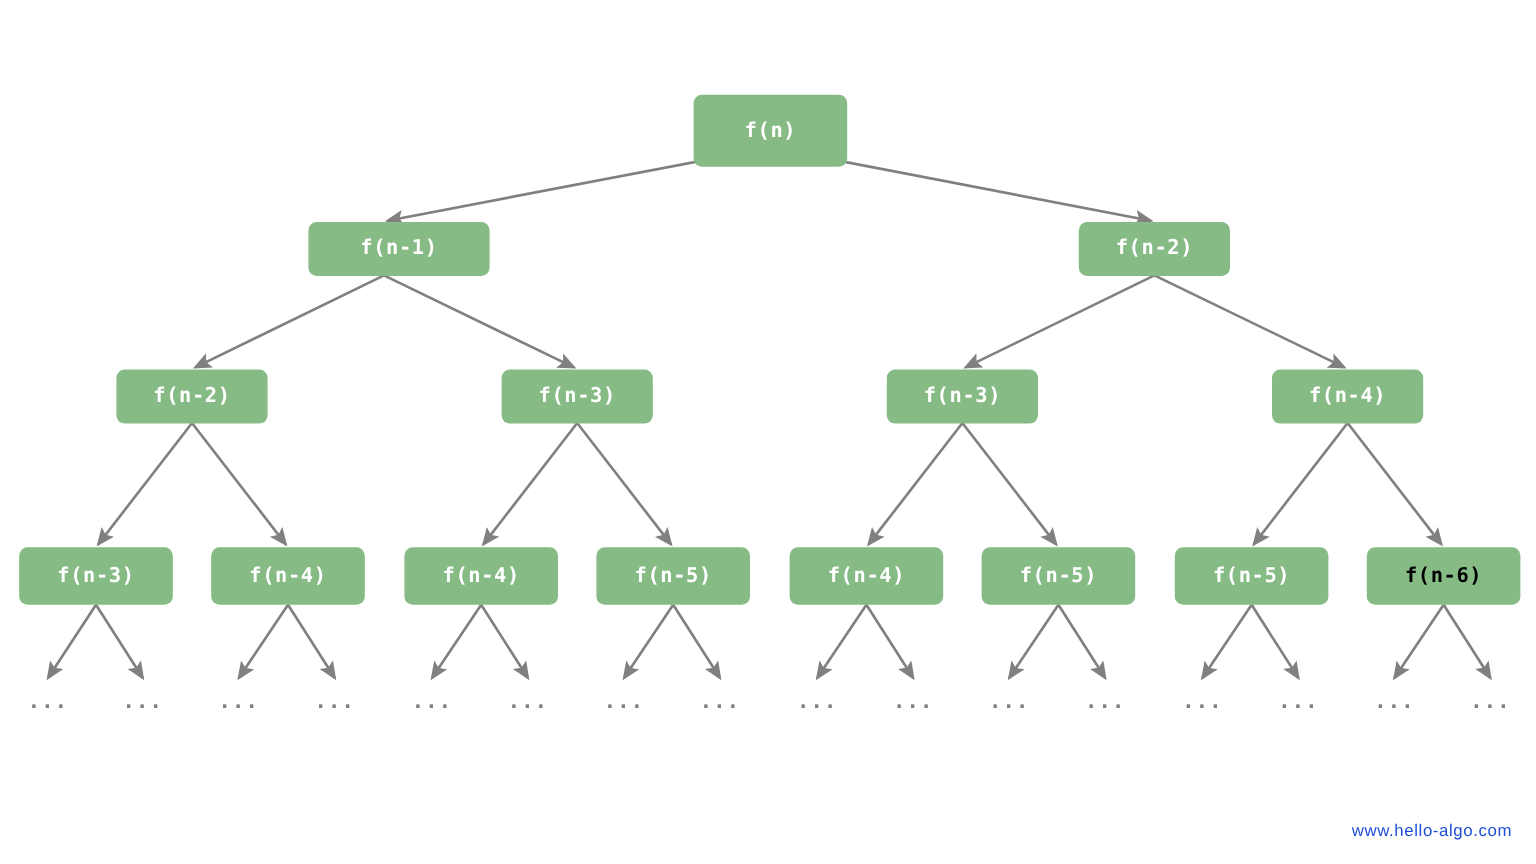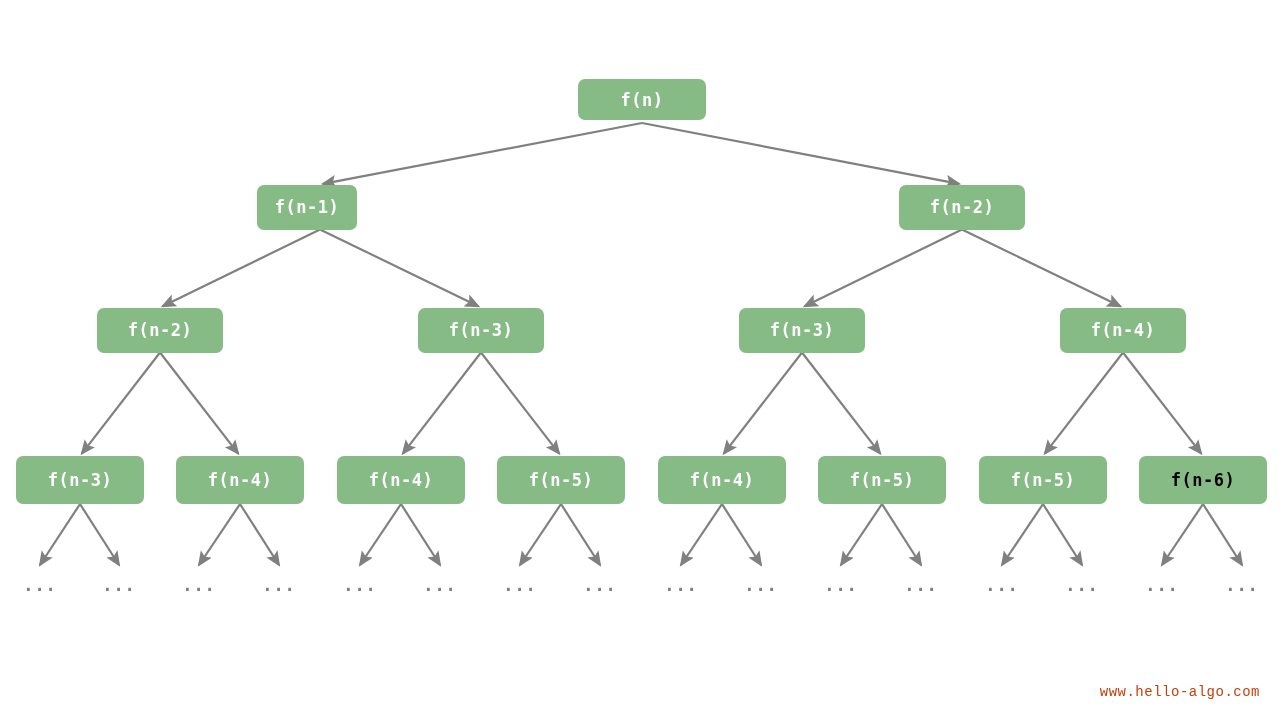--- a/index.html
+++ b/index.html
@@ -50,22 +50,22 @@
     font-weight: bold;
     letter-spacing: 1px;
     transform: translate(-50%, -50%);
     z-index: 2;
     white-space: nowrap;
   }
   .watermark {
     position: absolute;
     right: 20px;
     bottom: 20px;
-    color: #c2410c;
-    font-family: Liberation Mono, monospace;
+    color: #1d4ed8;
+    font-family: Liberation Sans, sans-serif;
     font-size: 14px;
     letter-spacing: 0.5px;
     white-space: nowrap;
     z-index: 3;
   }
 </style>
 </head>
 <body>
 
 <div id="canvas">
@@ -104,24 +104,24 @@
         <line x1="882" y1="504" x2="841" y2="565" stroke="#808080" stroke-width="2.2" marker-end="url(#arrowhead)"></line>
         <line x1="882" y1="504" x2="921" y2="565" stroke="#808080" stroke-width="2.2" marker-end="url(#arrowhead)"></line>
         <line x1="1043" y1="504" x2="1002" y2="565" stroke="#808080" stroke-width="2.2" marker-end="url(#arrowhead)"></line>
         <line x1="1043" y1="504" x2="1082" y2="565" stroke="#808080" stroke-width="2.2" marker-end="url(#arrowhead)"></line>
         <line x1="1203" y1="504" x2="1162" y2="565" stroke="#808080" stroke-width="2.2" marker-end="url(#arrowhead)"></line>
         <line x1="1203" y1="504" x2="1242" y2="565" stroke="#808080" stroke-width="2.2" marker-end="url(#arrowhead)"></line>
       </g>
   </svg>
 
   <div id="node-layer">
-      <div class="node" style="left: 578px; top: 79px; width: 128px; height: 41px; background: rgb(134, 187, 133); color: rgb(255, 255, 255);">
+      <div class="node" style="left: 578px; top: 79px; width: 128px; height: 60px; background: rgb(134, 187, 133); color: rgb(255, 255, 255);">
         <span>f(n)</span>
       </div>
-      <div class="node" style="left: 257px; top: 184.5px; width: 100px; height: 45px; background: rgb(134, 187, 133); color: rgb(255, 255, 255);">
+      <div class="node" style="left: 257px; top: 184.5px; width: 151px; height: 45px; background: rgb(134, 187, 133); color: rgb(255, 255, 255);">
         <span>f(n-1)</span>
       </div>
       <div class="node" style="left: 899px; top: 184.5px; width: 126px; height: 45px; background: rgb(134, 187, 133); color: rgb(255, 255, 255);">
         <span>f(n-2)</span>
       </div>
       <div class="node" style="left: 97px; top: 307.5px; width: 126px; height: 45px; background: rgb(134, 187, 133); color: rgb(255, 255, 255);">
         <span>f(n-2)</span>
       </div>
       <div class="node" style="left: 418px; top: 307.5px; width: 126px; height: 45px; background: rgb(134, 187, 133); color: rgb(255, 255, 255);">
         <span>f(n-3)</span>

